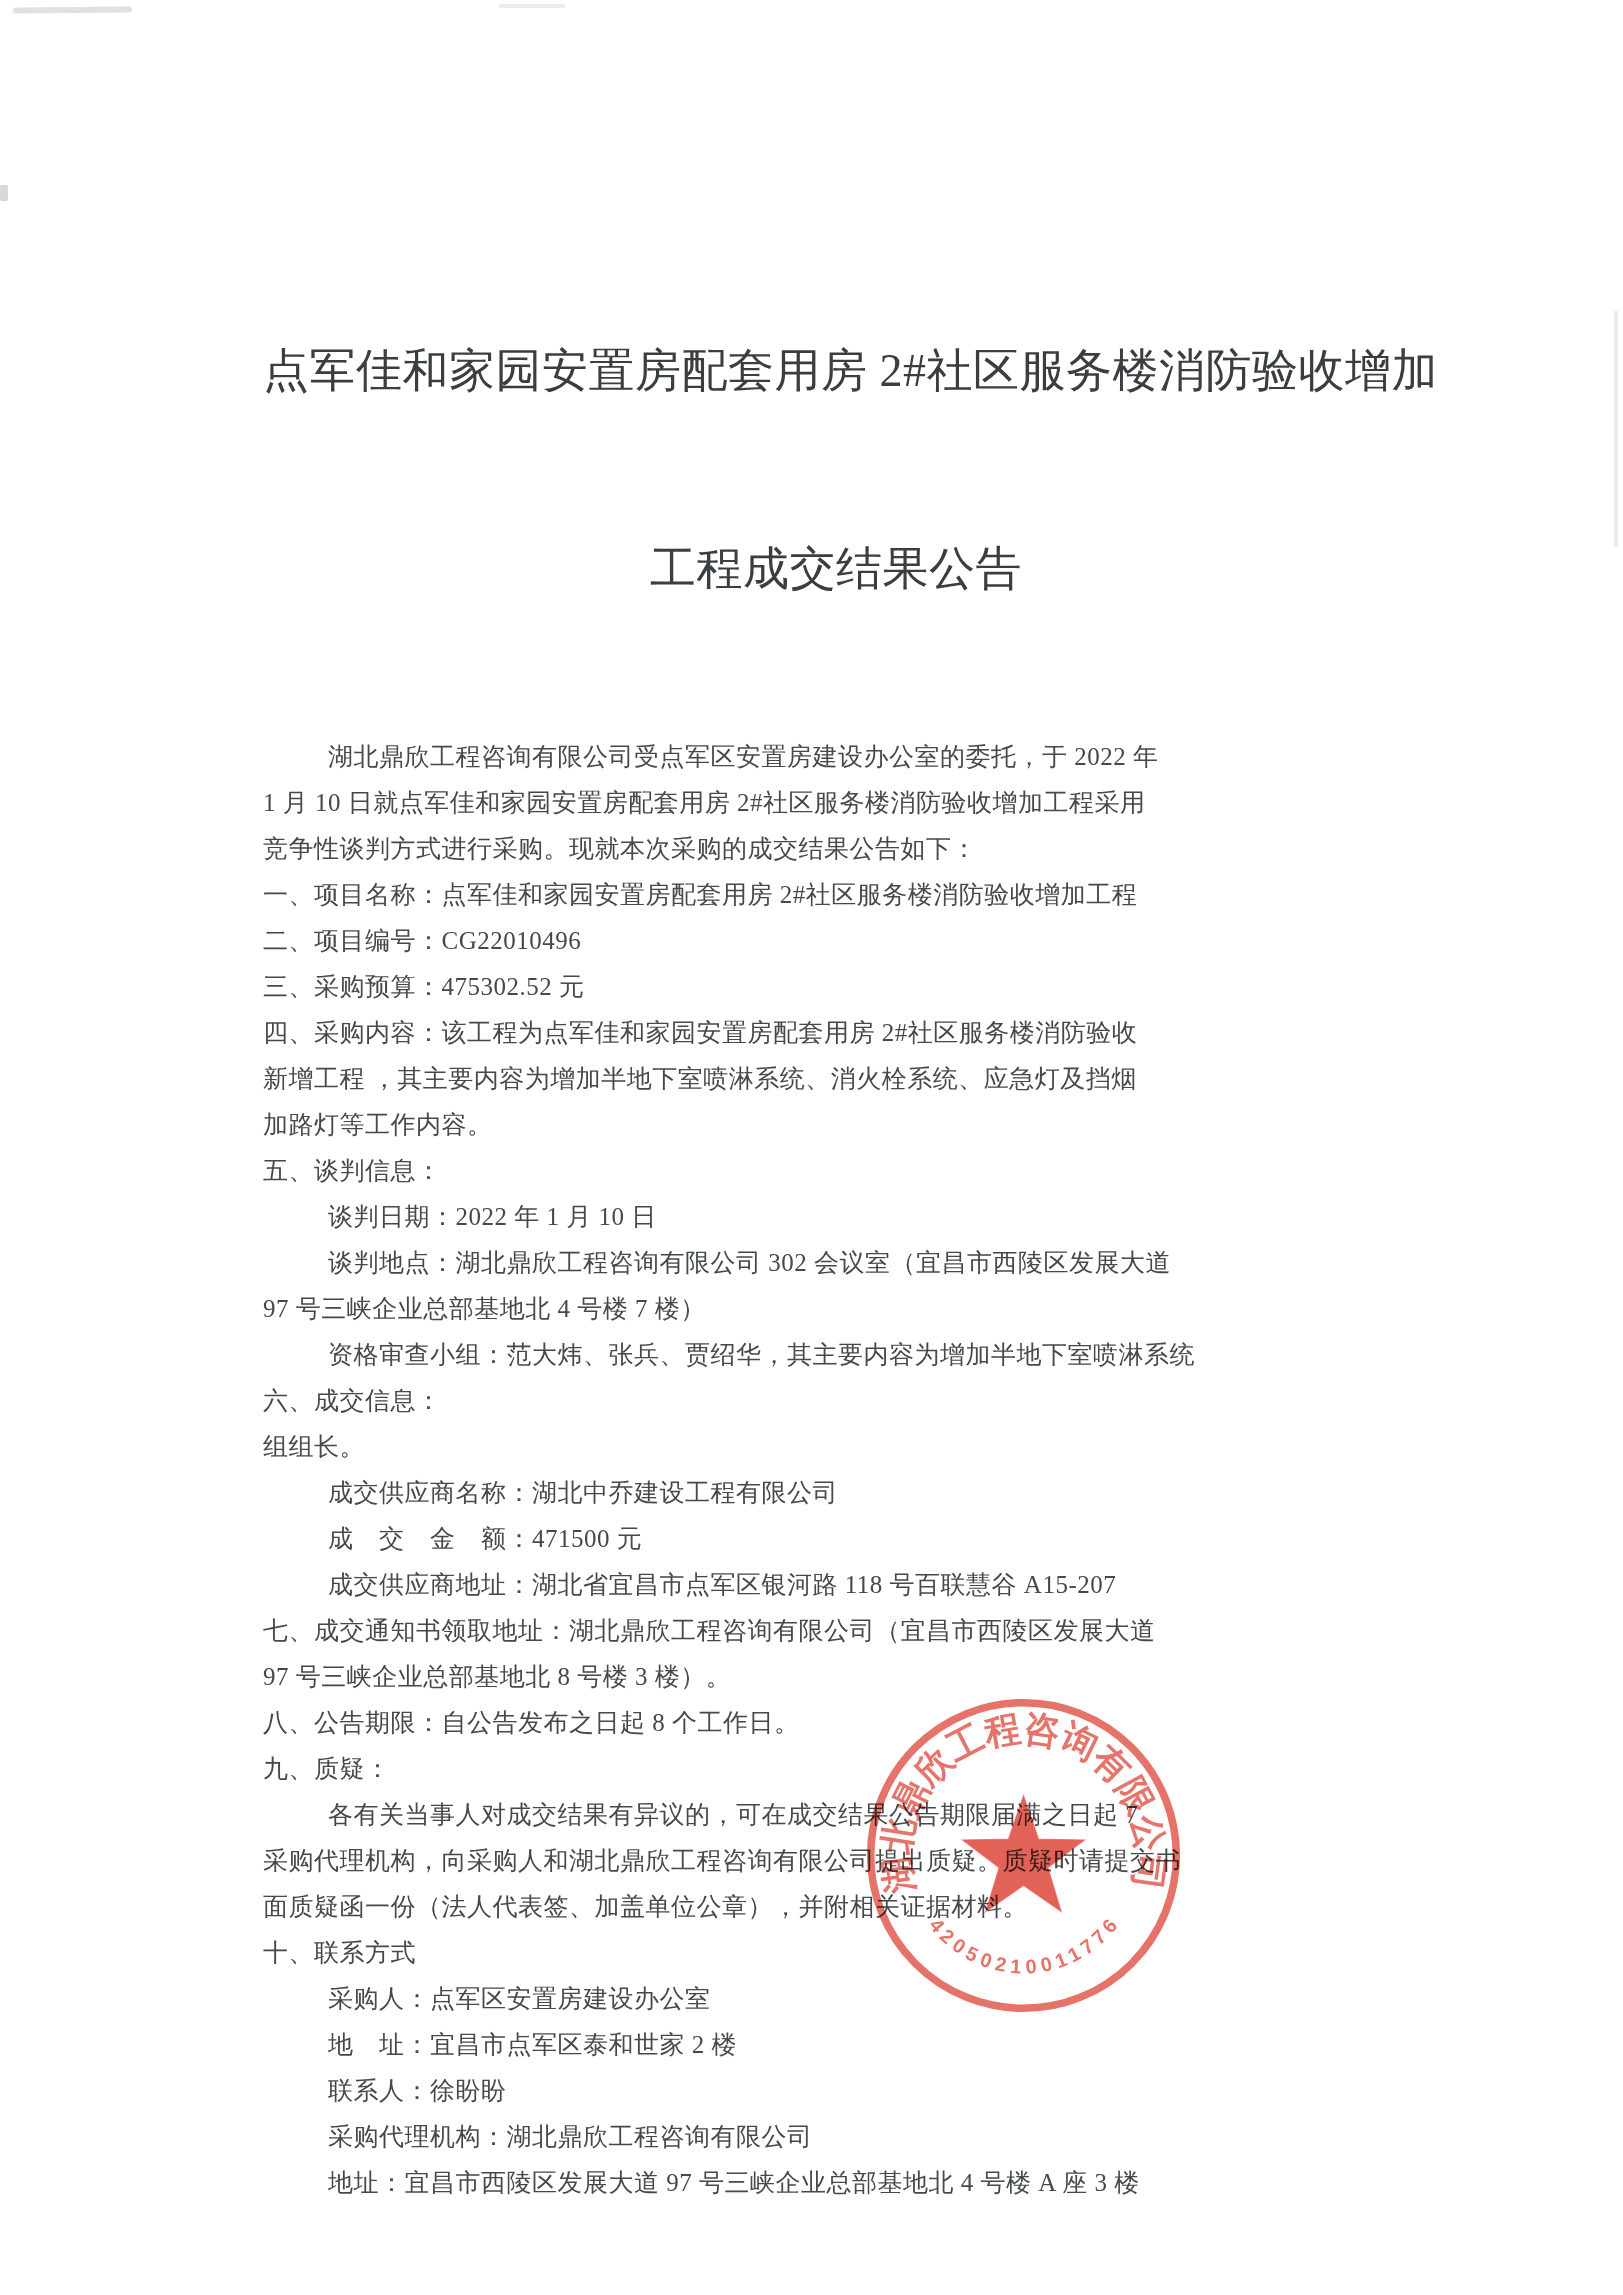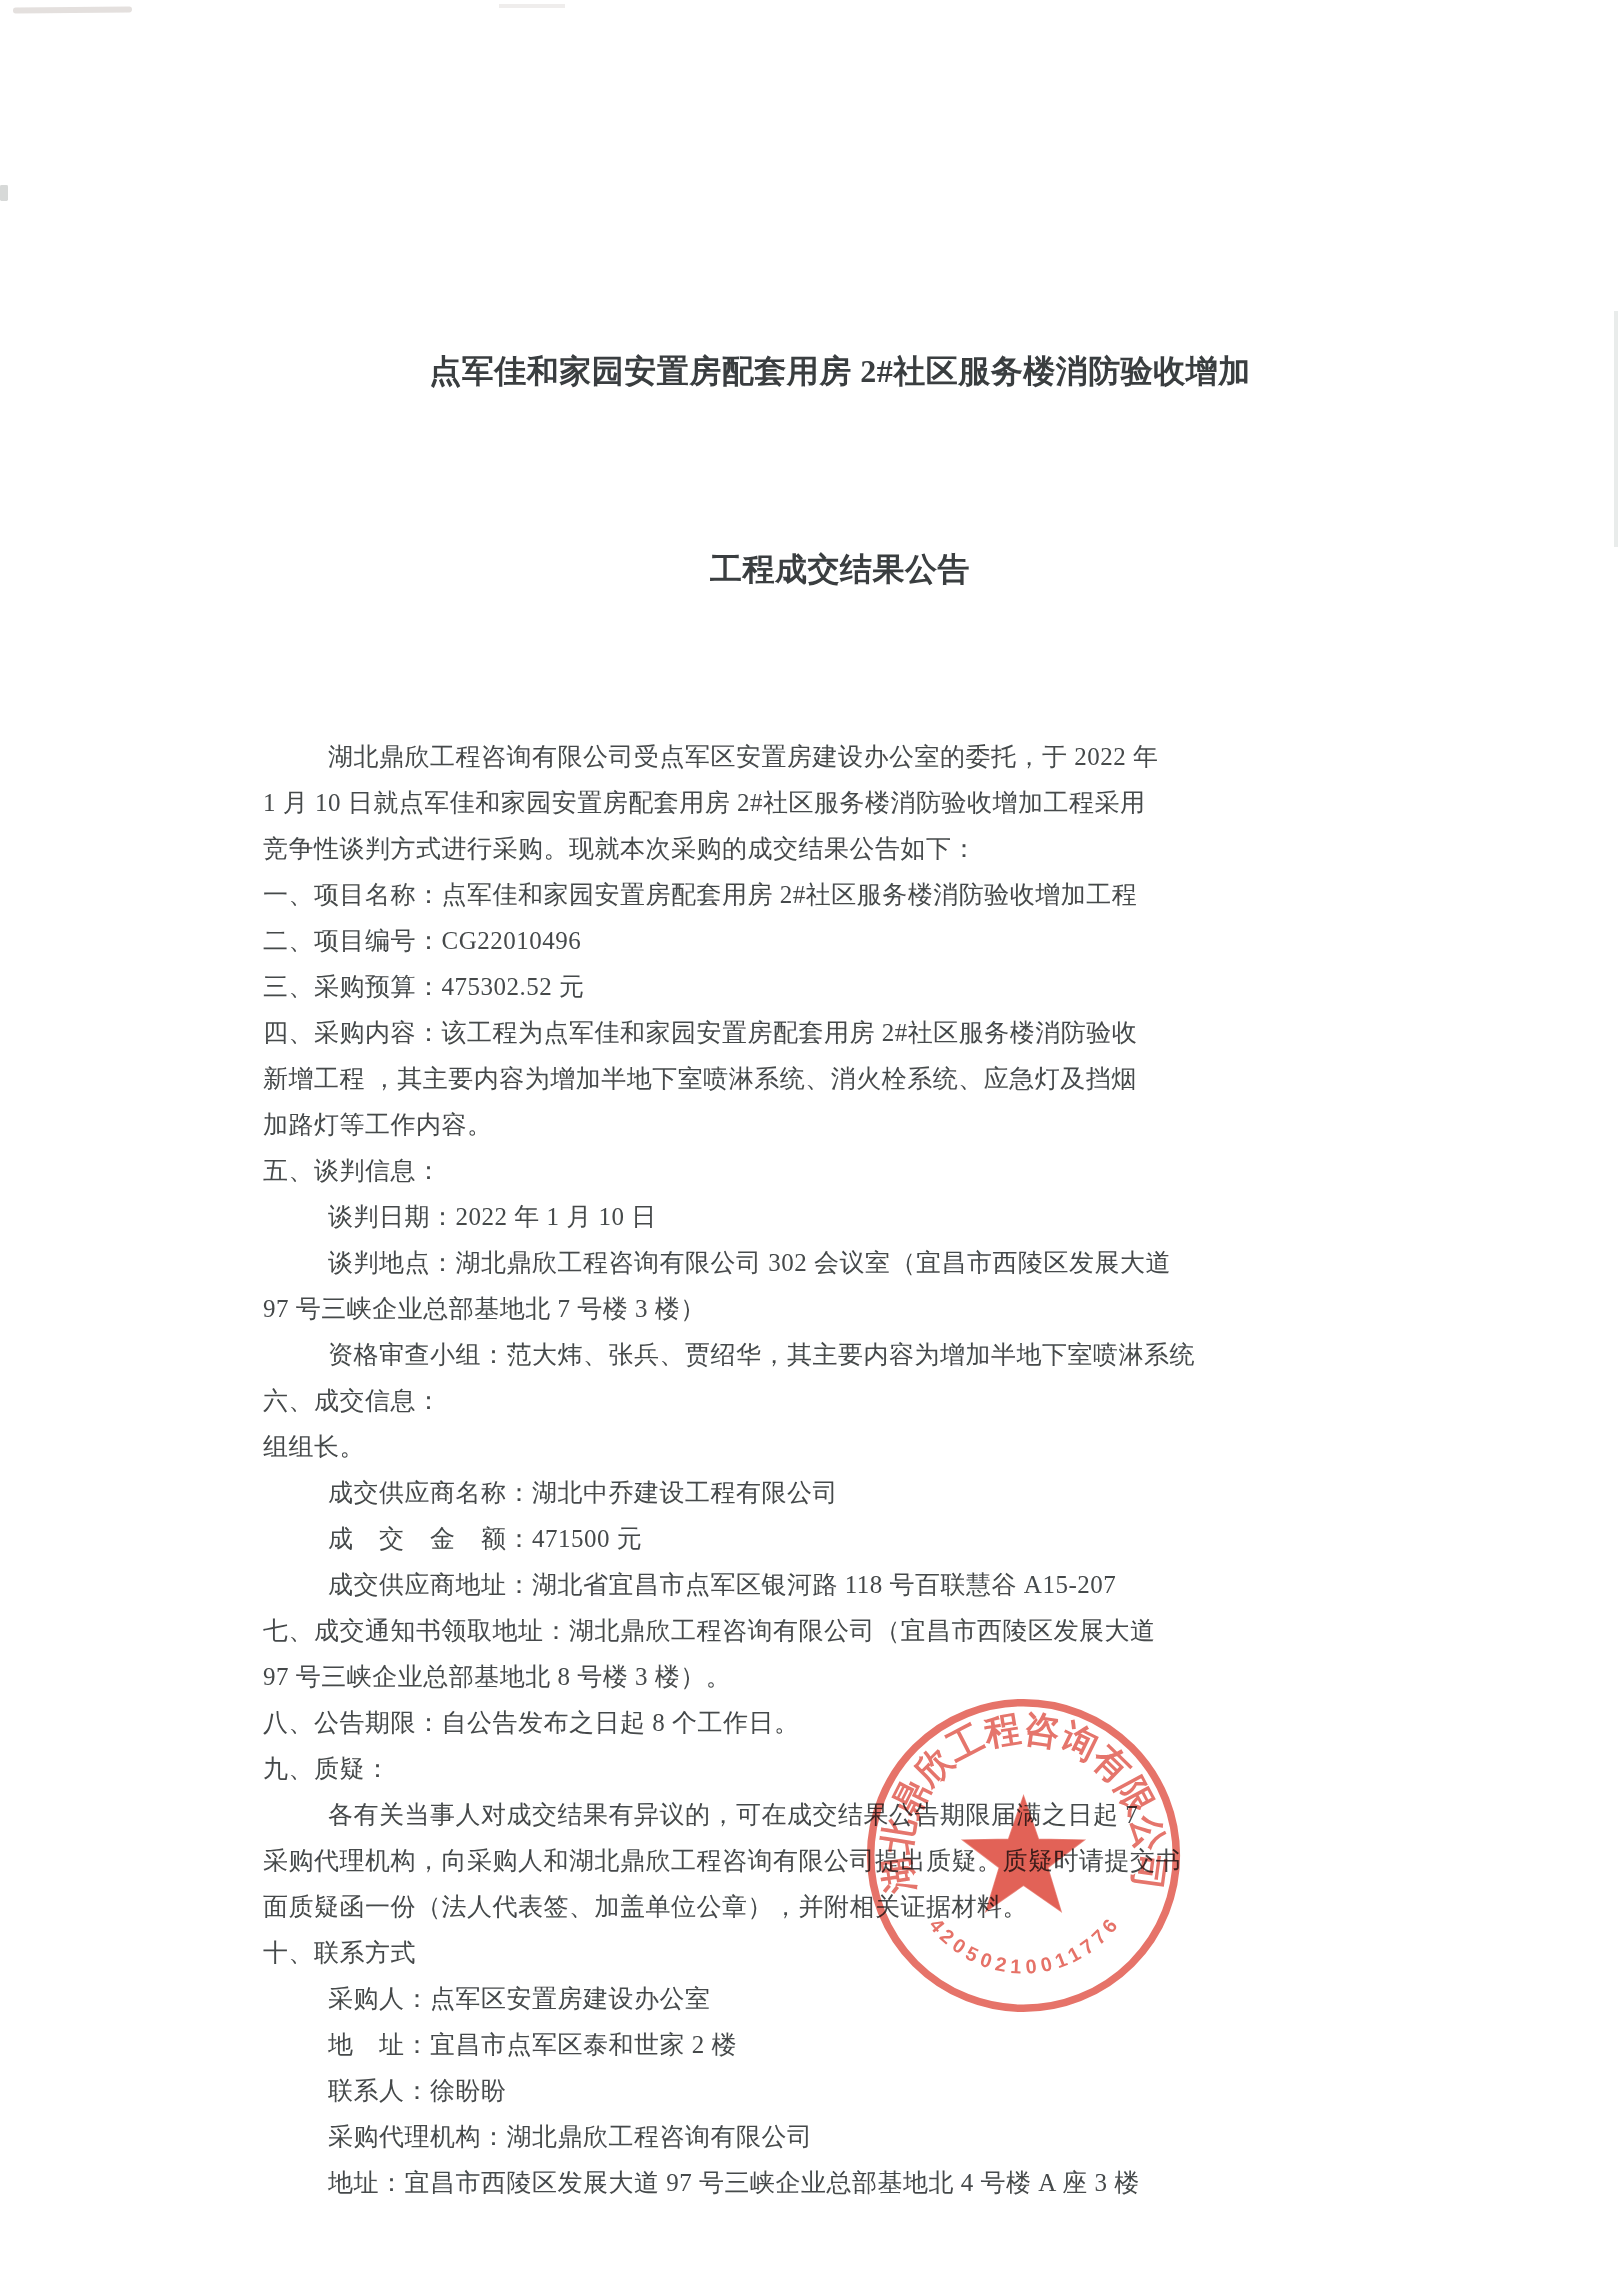--- a/index.html
+++ b/index.html
@@ -27,27 +27,26 @@
   .artifact.a4{left:499px;top:3.8px;width:66px;height:3.8px;background:#d7d3cf;opacity:.4;}
 
   .content{
     position:absolute;
     left:263px;
     top:206px;
     width:1146px;
   }
   .title{
     text-align:center;
-    font-weight:bold;
+    font-weight:normal;
     color:var(--title-color);
-    font-size:32px;
+    font-size:46px;
     line-height:66px;
     letter-spacing:0.5px;
     white-space:pre;
-    margin-left:8px;
   }
   .body-lines{margin-top:0;}
   .ln{
     font-size:25px;
     line-height:46px;
     height:46px;
     white-space:pre;
     color:var(--text-color);
     letter-spacing:0.5px;
   }
@@ -89,21 +88,21 @@
       <div class="ln">竞争性谈判方式进行采购。现就本次采购的成交结果公告如下：</div>
       <div class="ln">一、项目名称：点军佳和家园安置房配套用房 2#社区服务楼消防验收增加工程</div>
       <div class="ln">二、项目编号：CG22010496</div>
       <div class="ln">三、采购预算：475302.52 元</div>
       <div class="ln">四、采购内容：该工程为点军佳和家园安置房配套用房 2#社区服务楼消防验收</div>
       <div class="ln">新增工程 ，其主要内容为增加半地下室喷淋系统、消火栓系统、应急灯及挡烟</div>
       <div class="ln">加路灯等工作内容。</div>
       <div class="ln">五、谈判信息：</div>
       <div class="ln indent">谈判日期：2022 年 1 月 10 日</div>
       <div class="ln indent">谈判地点：湖北鼎欣工程咨询有限公司 302 会议室（宜昌市西陵区发展大道</div>
-      <div class="ln">97 号三峡企业总部基地北 7 号楼 3 楼）</div>
+      <div class="ln">97 号三峡企业总部基地北 4 号楼 7 楼）</div>
       <div class="ln indent">资格审查小组：范大炜、张兵、贾绍华，其主要内容为增加半地下室喷淋系统</div>
       <div class="ln">六、成交信息：</div>
       <div class="ln">组组长。</div>
       <div class="ln indent">成交供应商名称：湖北中乔建设工程有限公司</div>
       <div class="ln indent">成　交　金　额：471500 元</div>
       <div class="ln indent">成交供应商地址：湖北省宜昌市点军区银河路 118 号百联慧谷 A15-207</div>
       <div class="ln">七、成交通知书领取地址：湖北鼎欣工程咨询有限公司（宜昌市西陵区发展大道</div>
       <div class="ln">97 号三峡企业总部基地北 8 号楼 3 楼）。</div>
       <div class="ln">八、公告期限：自公告发布之日起 8 个工作日。</div>
       <div class="ln">九、质疑：</div>

